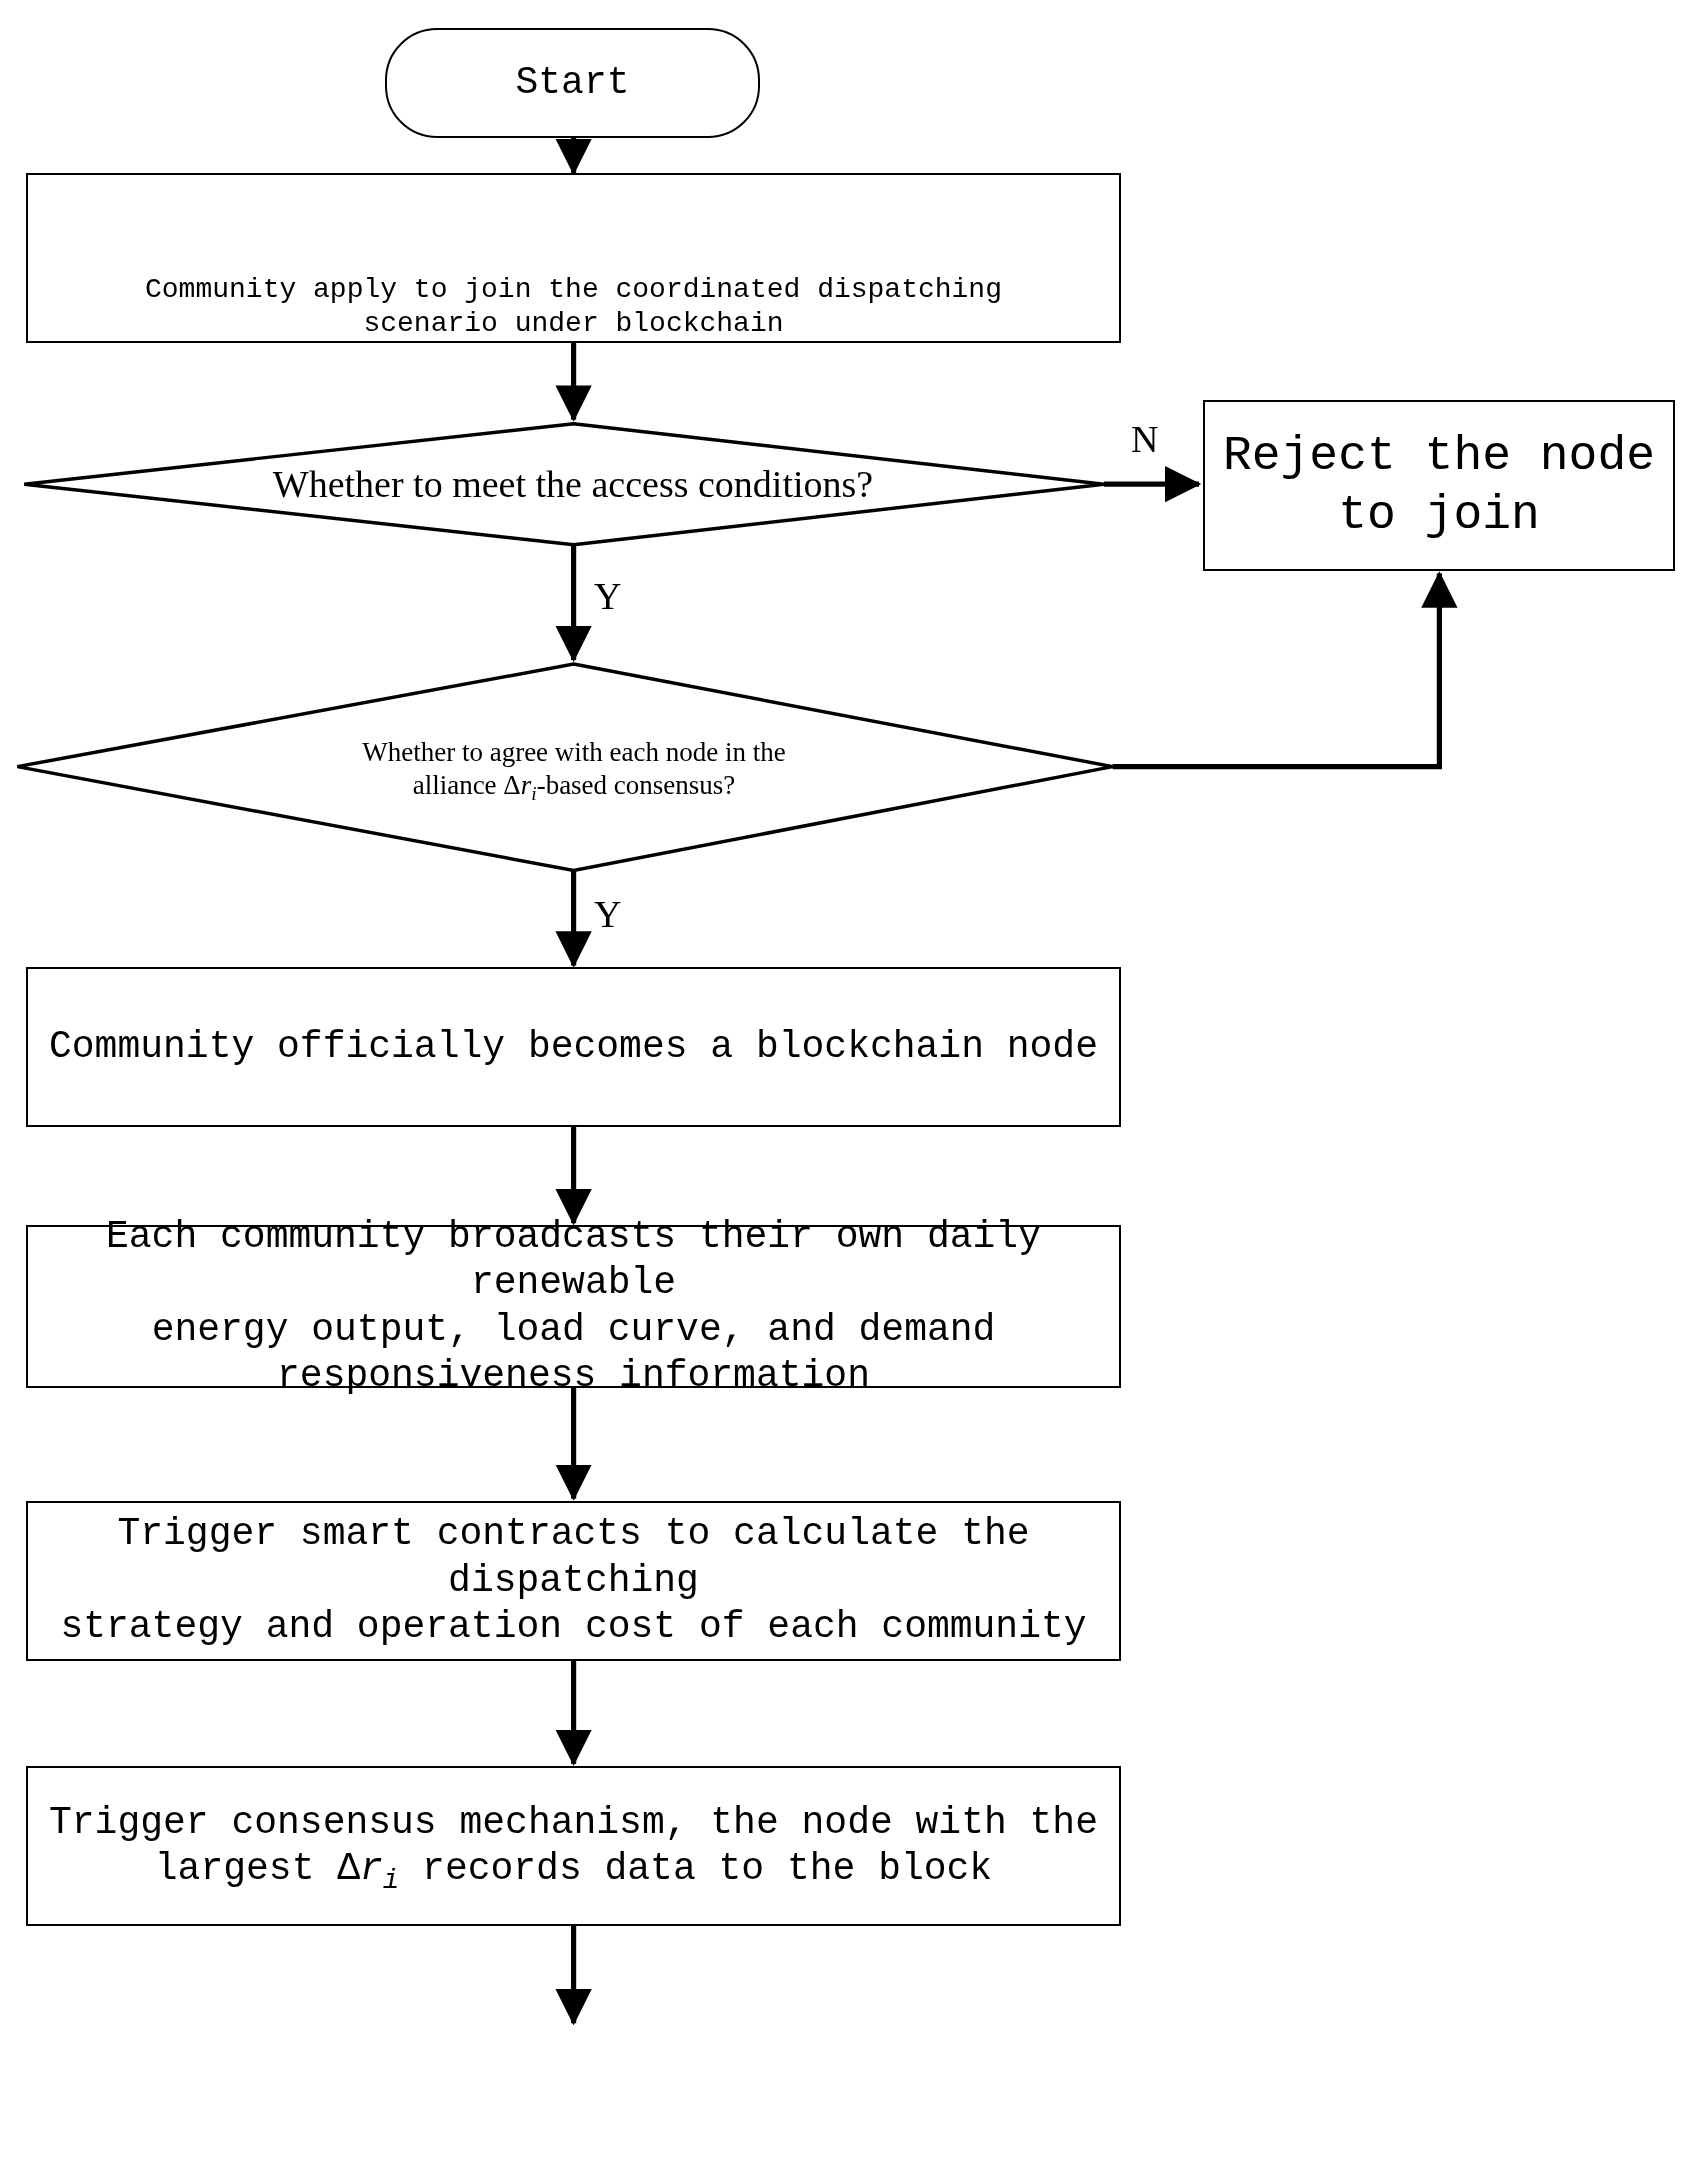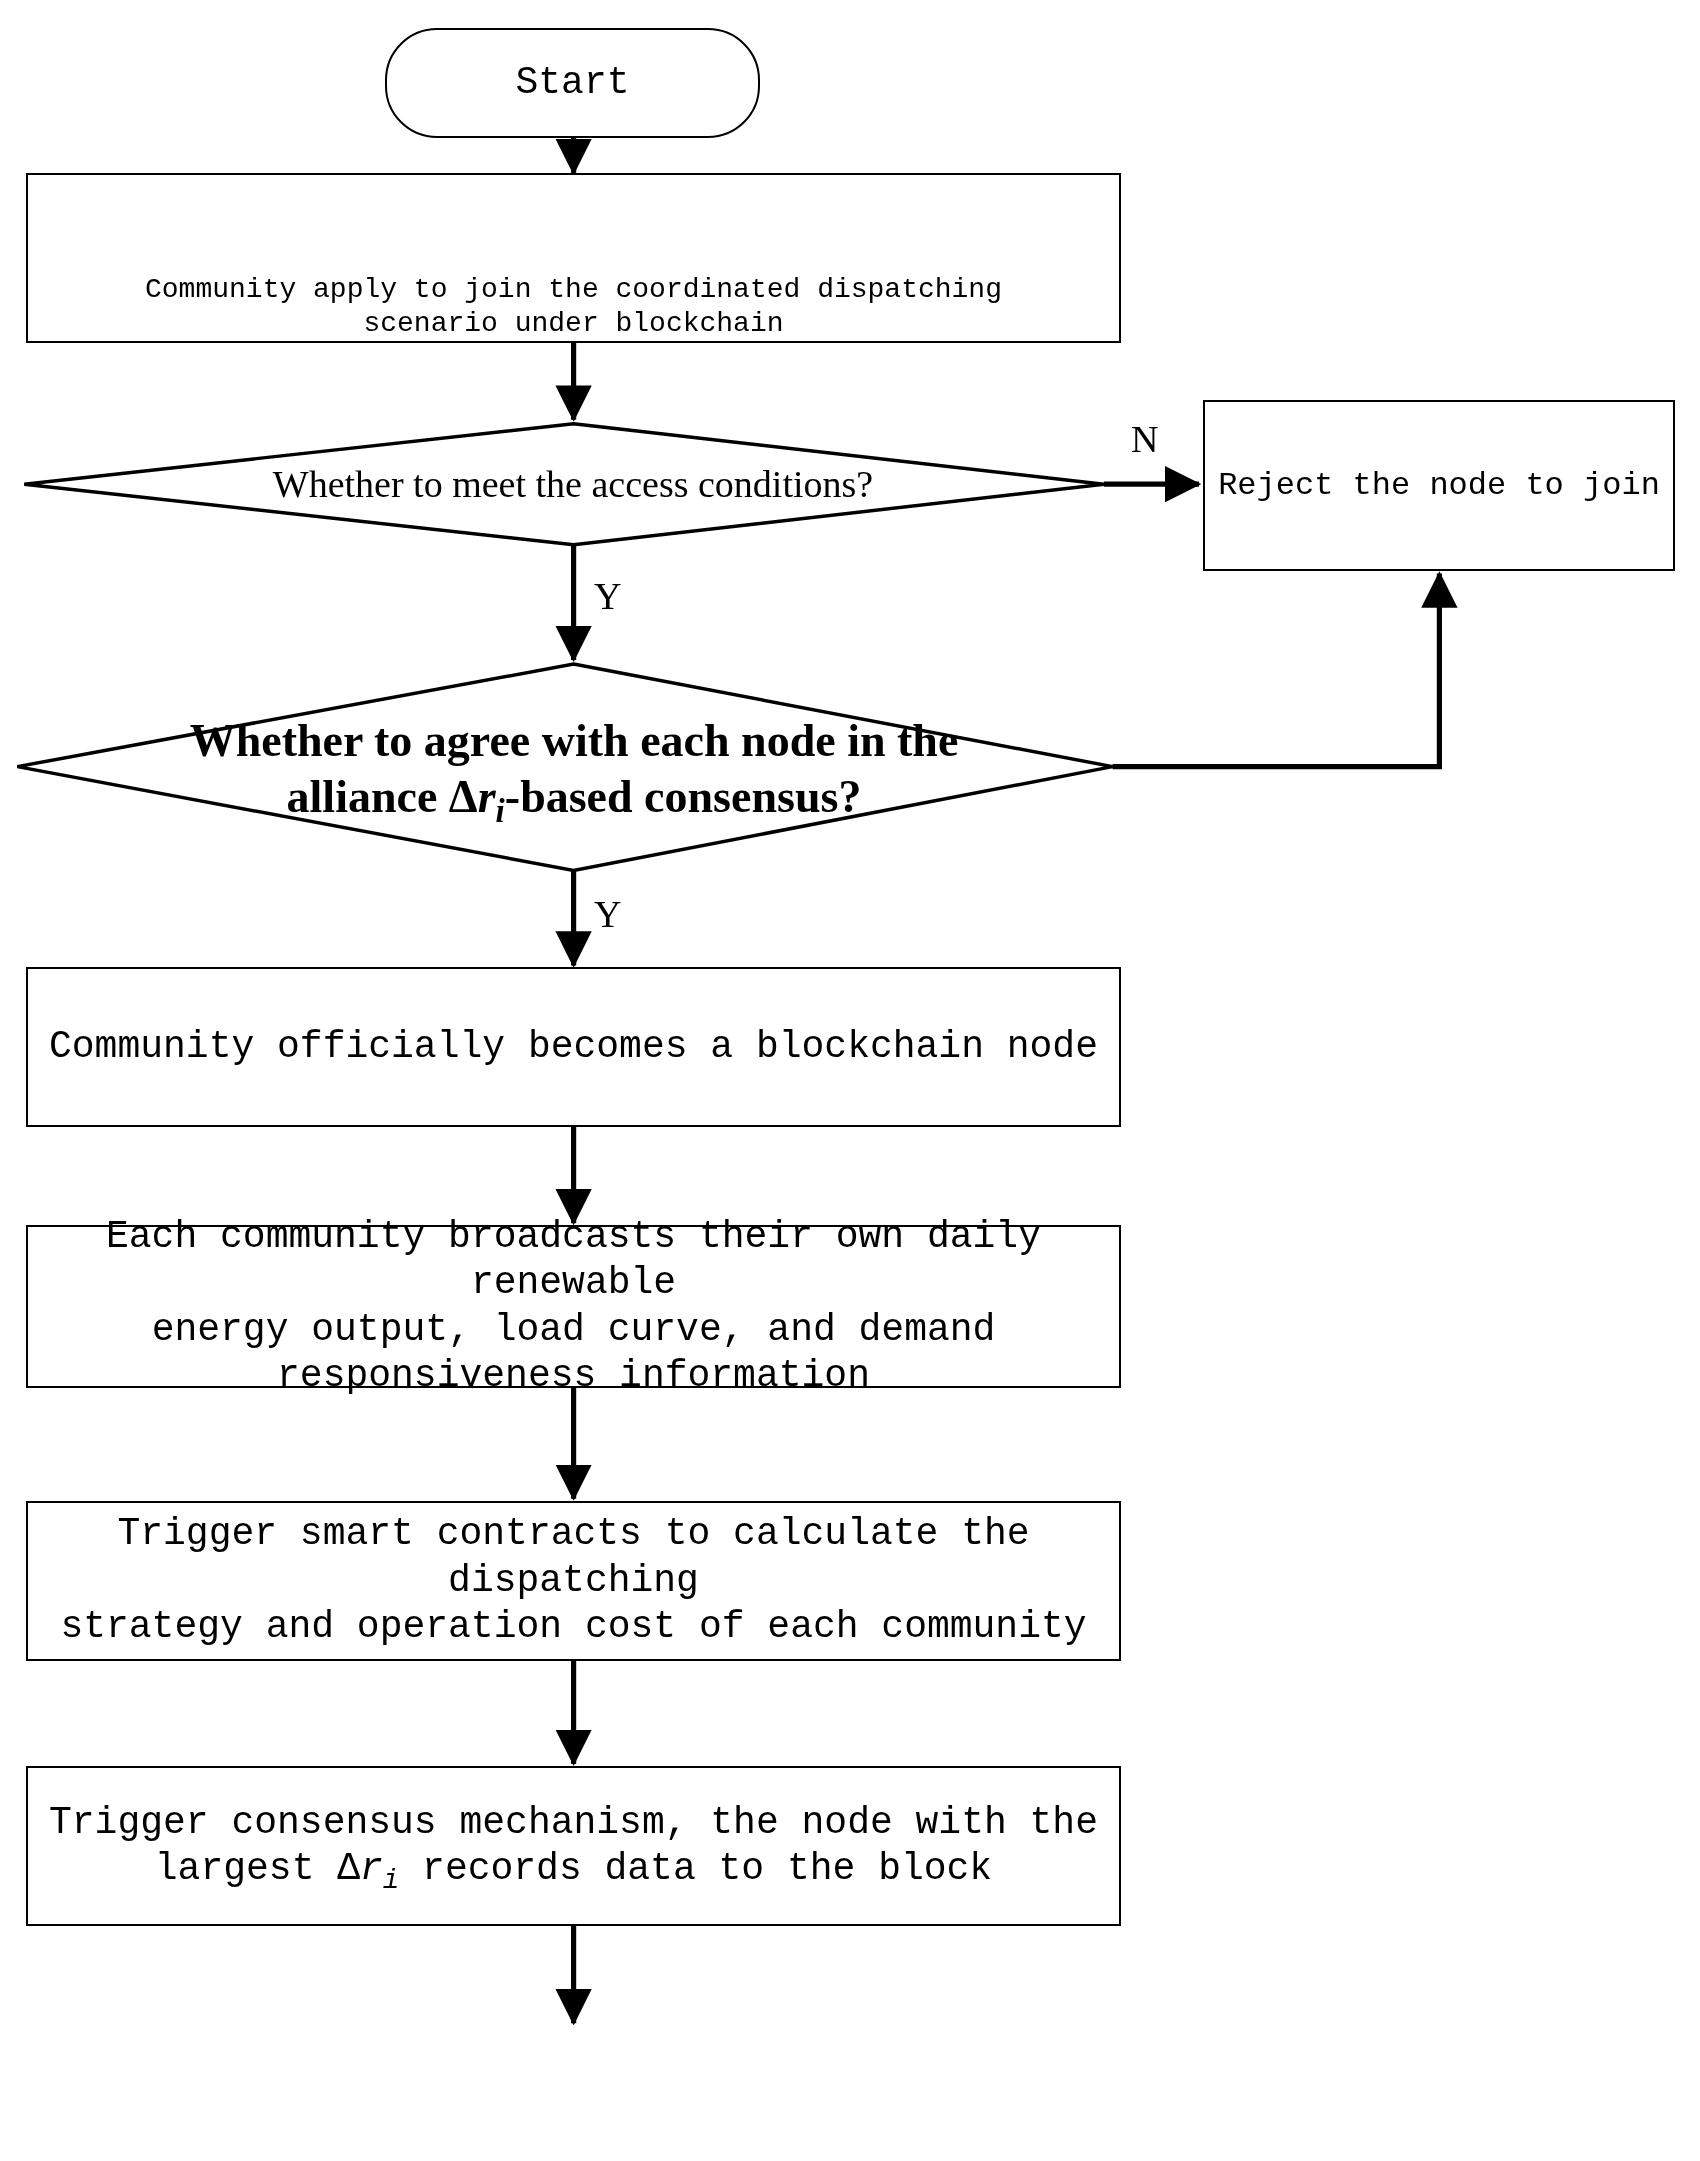--- a/index.html
+++ b/index.html
@@ -123,27 +123,27 @@
   <div class="node process" style="left:26px; top:173px; width:1095px; height:170px; font-size:28px;align-items:flex-end;">
     <span class="txt"><span>Community apply to join the coordinated dispatching</span><br><span>scenario under blockchain</span></span>
   </div>
 
   <div class="diamond-label" style="left:112px; top:461px; width:922px; height:47px; font-size:38px;">
     <span class="txt">Whether to meet the access conditions?</span>
   </div>
 
   <div class="edge-label" style="left:1131px; top:420px; font-size:38px;">N</div>
 
-  <div class="node process" style="left:1203px; top:400px; width:472px; height:171px; font-size:32px;">
+  <div class="node process" style="left:1203px; top:400px; width:472px; height:171px; font-size:48px;">
     <span class="txt">Reject the node to join</span>
   </div>
 
   <div class="edge-label" style="left:594px; top:577px; font-size:38px;">Y</div>
 
-  <div class="diamond-label" style="left:127px; top:717px; width:894px; height:104px; font-size:46px;font-weight:bold;">
+  <div class="diamond-label" style="left:127px; top:717px; width:894px; height:104px; font-size:27px;">
     <span class="txt"><span>Whether to agree with each node in the</span><br><span>alliance Δ</span><span class="var">r</span><span class="sub">i</span><span>-based consensus?</span></span>
   </div>
 
   <div class="edge-label" style="left:594px; top:895px; font-size:38px;">Y</div>
 
   <div class="node process" style="left:26px; top:1225px; width:1095px; height:163px; font-size:38px;">
     <span class="txt"><span>Each community broadcasts their own daily renewable</span><br><span>energy output, load curve, and demand</span><br><span>responsiveness information</span></span>
   </div>
 
   <div class="node process" style="left:26px; top:967px; width:1095px; height:160px; font-size:38px;">

